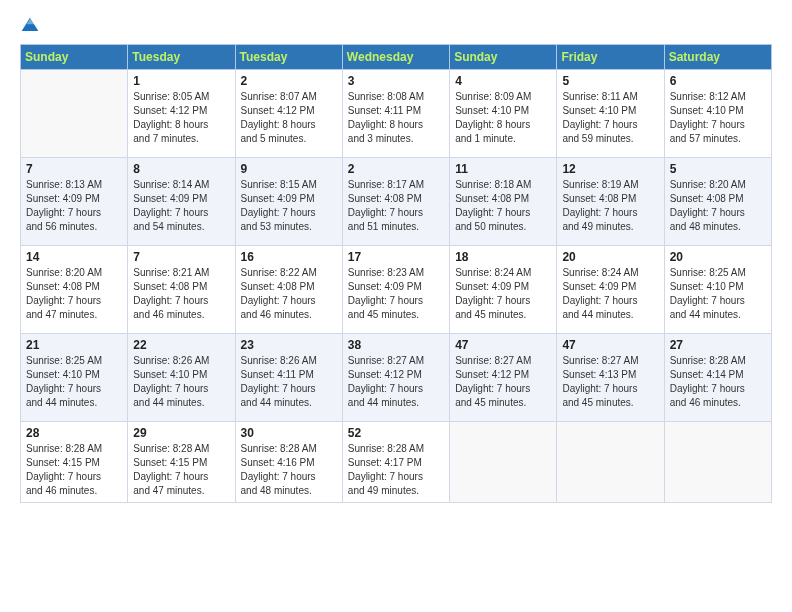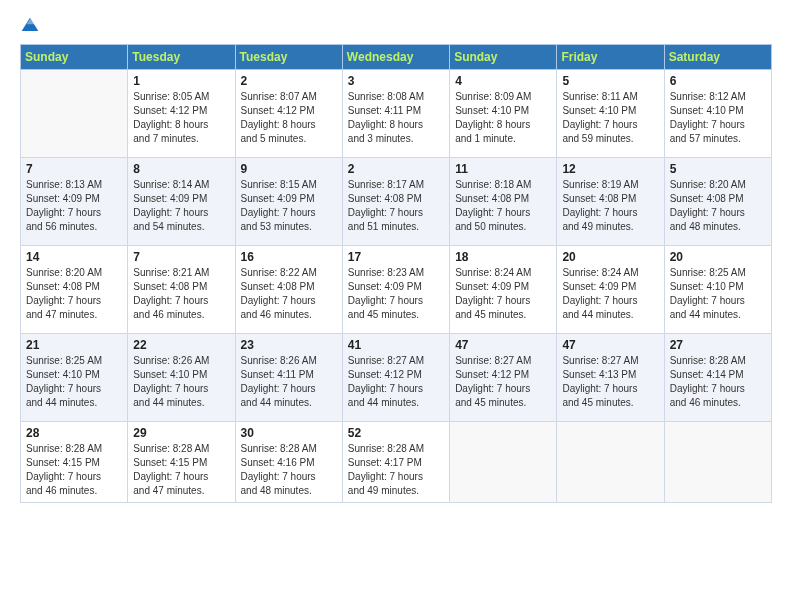--- a/index.html
+++ b/index.html
@@ -229,21 +229,21 @@
           </td>
           <td>
             <span class="day-num">22</span>
             <div class="day-info">Sunrise: 8:26 AM<br>Sunset: 4:10 PM<br>Daylight: 7 hours<br>and 44 minutes.</div>
           </td>
           <td>
             <span class="day-num">23</span>
             <div class="day-info">Sunrise: 8:26 AM<br>Sunset: 4:11 PM<br>Daylight: 7 hours<br>and 44 minutes.</div>
           </td>
           <td>
-            <span class="day-num">41</span>
+            <span class="day-num">38</span>
             <div class="day-info">Sunrise: 8:27 AM<br>Sunset: 4:12 PM<br>Daylight: 7 hours<br>and 44 minutes.</div>
           </td>
           <td>
             <span class="day-num">47</span>
             <div class="day-info">Sunrise: 8:27 AM<br>Sunset: 4:12 PM<br>Daylight: 7 hours<br>and 45 minutes.</div>
           </td>
           <td>
             <span class="day-num">47</span>
             <div class="day-info">Sunrise: 8:27 AM<br>Sunset: 4:13 PM<br>Daylight: 7 hours<br>and 45 minutes.</div>
           </td>

